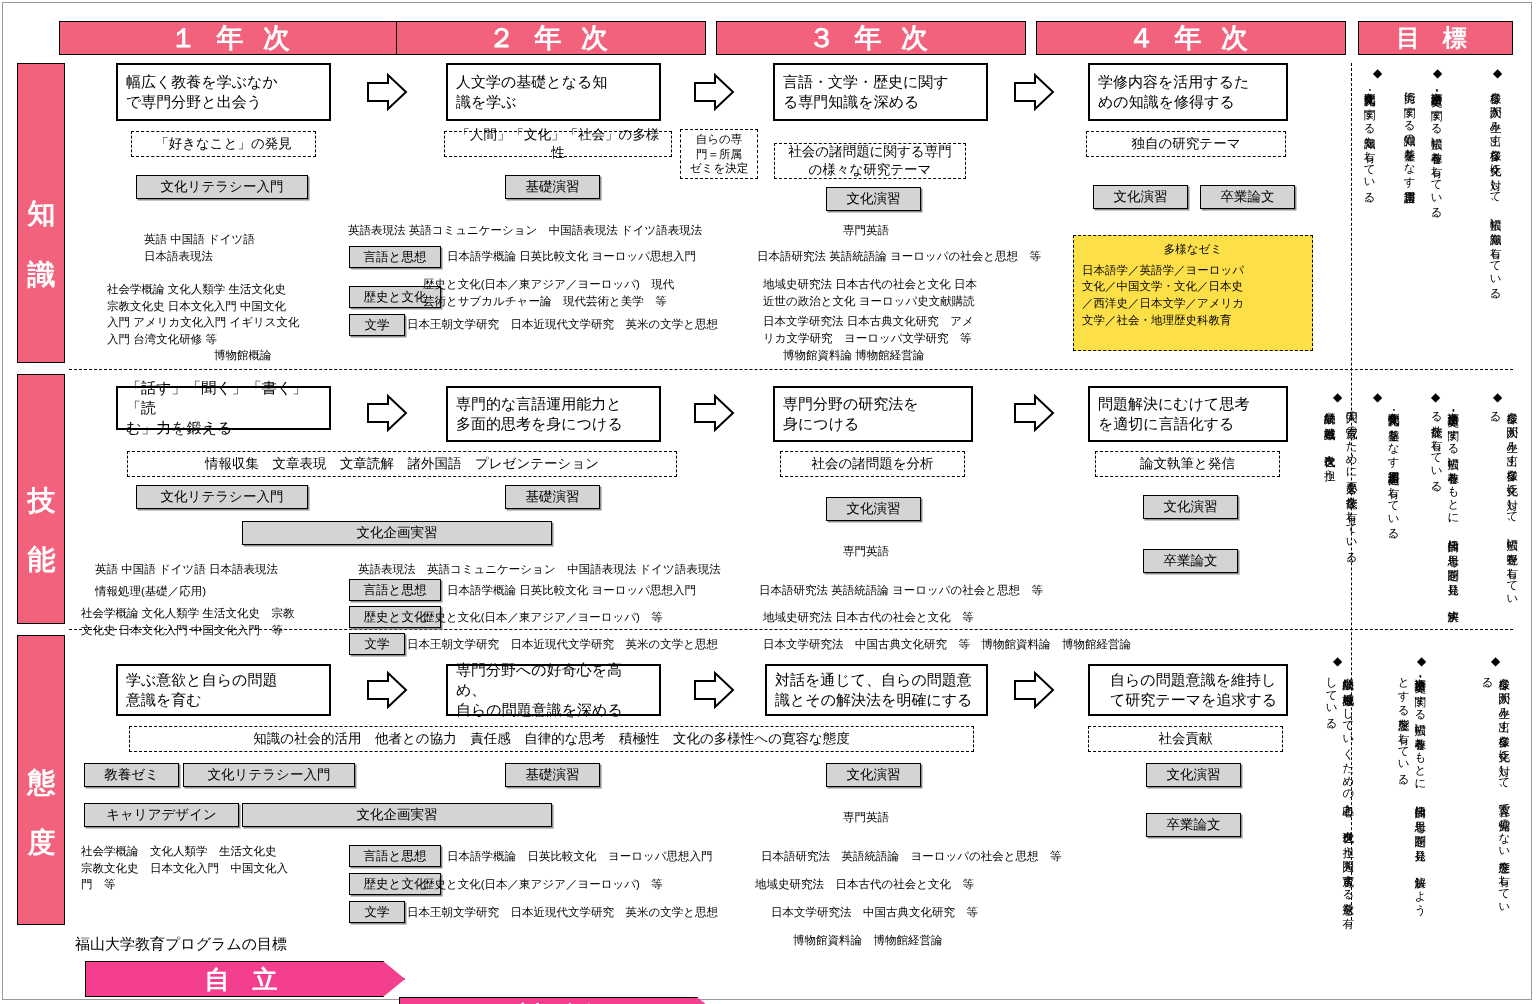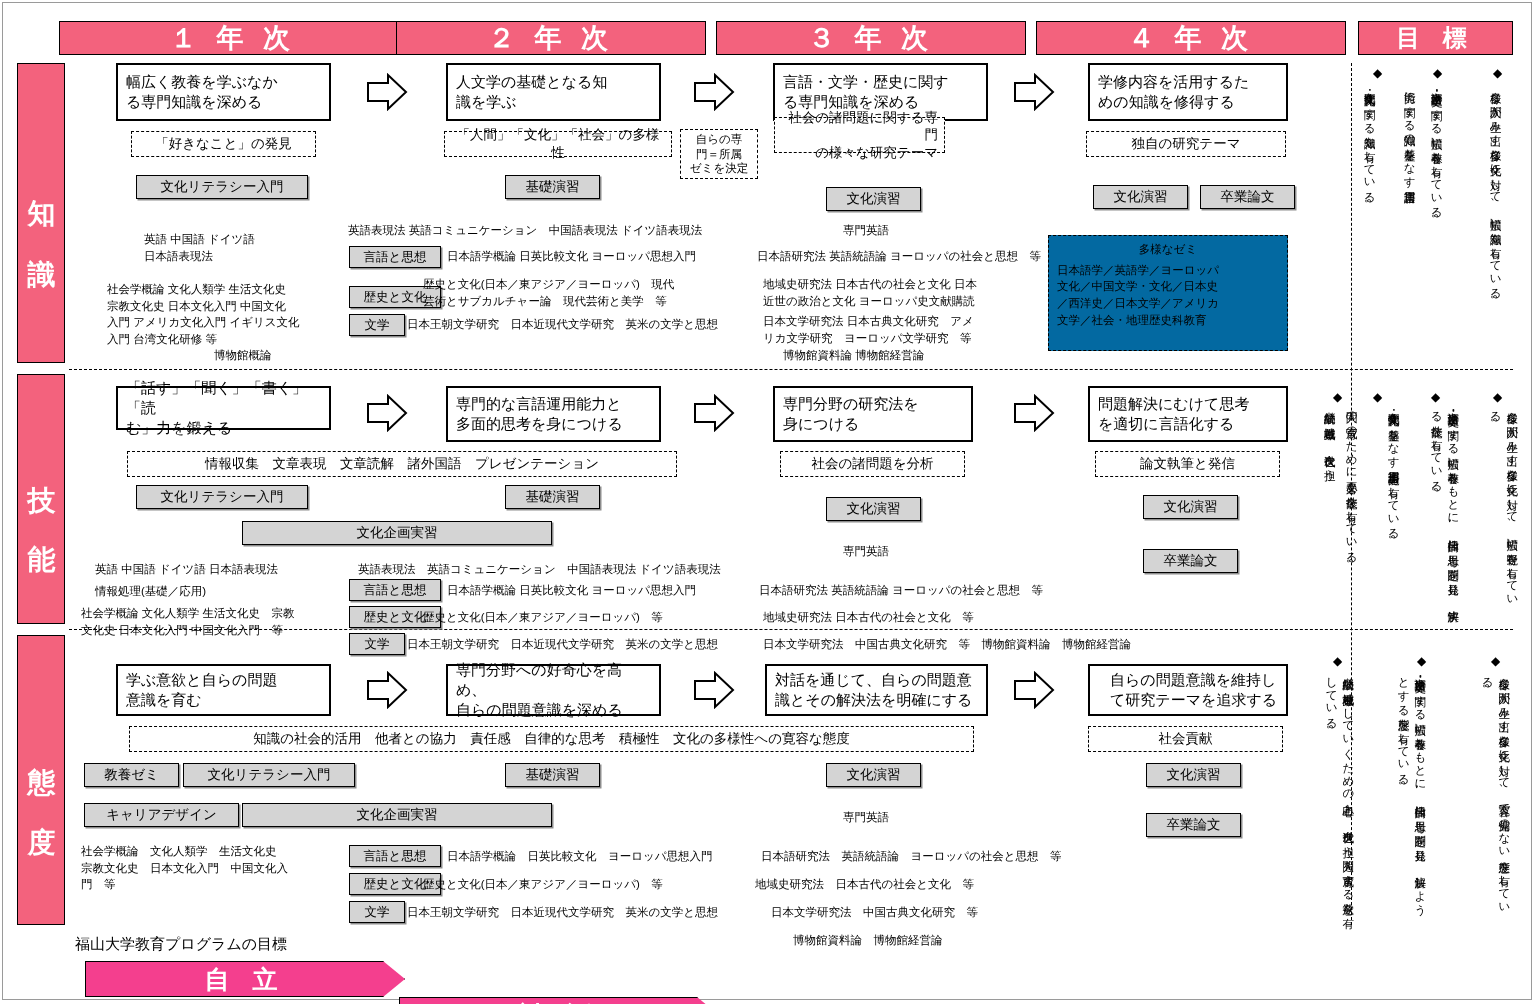--- a/index.html
+++ b/index.html
@@ -98,21 +98,21 @@
 
   <div class="abs rowlabel" style="left:14px;top:60px;width:48px;height:300px;">知 識</div>
   <div class="abs rowlabel" style="left:14px;top:371px;width:48px;height:250px;">技 能</div>
   <div class="abs rowlabel" style="left:14px;top:632px;width:48px;height:290px;">態 度</div>
 
   <div class="abs divider" style="left:66px;top:366px;width:1444px;"></div>
   <div class="abs divider" style="left:66px;top:626px;width:1444px;"></div>
   <div class="abs" style="left:1348px;top:60px;width:0;height:862px;border-left:1px dashed #000;"></div>
 
   <div class="abs stmt" style="left:113px;top:60px;width:215px;height:58px;white-space:pre-line;">幅広く教養を学ぶなか
-る専門知識を深める</div>
+で専門分野と出会う</div>
   <div class="abs stmt" style="left:443px;top:60px;width:215px;height:58px;white-space:pre-line;">人文学の基礎となる知
 識を学ぶ</div>
   <div class="abs stmt" style="left:770px;top:60px;width:215px;height:58px;white-space:pre-line;">言語・文学・歴史に関す
 る専門知識を深める</div>
   <div class="abs stmt" style="left:1085px;top:60px;width:200px;height:58px;white-space:pre-line;">学修内容を活用するた
 めの知識を修得する</div>
 
   <svg class="abs arrow" style="left:363px;top:70px;" viewBox="0 0 42 38">
       <polygon points="2,10 22,10 22,2 40,19 22,36 22,28 2,28" fill="#fff" stroke="#000" stroke-width="2"></polygon>
     </svg>
@@ -121,21 +121,21 @@
     </svg>
   <svg class="abs arrow" style="left:1010px;top:70px;" viewBox="0 0 42 38">
       <polygon points="2,10 22,10 22,2 40,19 22,36 22,28 2,28" fill="#fff" stroke="#000" stroke-width="2"></polygon>
     </svg>
 
   <div class="abs dashbox" style="left:128px;top:128px;width:185px;height:26px;">「好きなこと」の発見</div>
   <div class="abs dashbox" style="left:441px;top:128px;width:228px;height:26px;">「人間」「文化」「社会」の多様性</div>
   <div class="abs dashbox" style="left:677px;top:126px;width:78px;height:50px;white-space:pre-line;font-size:11.5px;font-family:Liberation Serif, serif;">自らの専
 門＝所属
 ゼミを決定</div>
-  <div class="abs dashbox" style="left:771px;top:114px;width:171px;height:36px;white-space:pre-line;text-align:right;">社会の諸問題に関する専門
+  <div class="abs dashbox" style="left:771px;top:140px;width:192px;height:36px;white-space:pre-line;">社会の諸問題に関する専門
 の様々な研究テーマ</div>
   <div class="abs dashbox" style="left:1083px;top:128px;width:200px;height:26px;">独自の研究テーマ</div>
 
   <div class="abs gbtn" style="left:133px;top:172px;width:172px;">文化リテラシー入門</div>
   <div class="abs gbtn" style="left:502px;top:172px;width:95px;">基礎演習</div>
   <div class="abs gbtn" style="left:823px;top:184px;width:95px;">文化演習</div>
   <div class="abs gbtn" style="left:1090px;top:182px;width:95px;">文化演習</div>
   <div class="abs gbtn" style="left:1197px;top:182px;width:95px;">卒業論文</div>
 
   <div class="abs txt" style="left:141px;top:228px;width:190px;">英語  中国語  ドイツ語
@@ -156,21 +156,21 @@
 
   <div class="abs txt" style="left:840px;top:219px;width:120px;">専門英語</div>
   <div class="abs txt" style="left:754px;top:245px;width:330px;">日本語研究法  英語統語論  ヨーロッパの社会と思想　等</div>
   <div class="abs txt" style="left:760px;top:273px;width:320px;">地域史研究法  日本古代の社会と文化  日本
 近世の政治と文化  ヨーロッパ史文献購読</div>
   <div class="abs txt" style="left:760px;top:310px;width:320px;">日本文学研究法  日本古典文化研究　アメ
 リカ文学研究　ヨーロッパ文学研究　等</div>
   <div class="abs txt" style="left:780px;top:344px;width:260px;">博物館資料論  博物館経営論</div>
   <div class="abs txt" style="left:211px;top:344px;width:200px;">博物館概論</div>
 
-  <div class="abs" style="left:1045px;top:232px;width:240px;height:116px;border:1.5px dashed #000;background:#0369a1;">
+  <div class="abs" style="left:1070px;top:232px;width:240px;height:116px;border:1.5px dashed #000;background:#fde047;">
     <div class="txtc" style="margin-top:5px;">多様なゼミ</div>
     <div class="txt" style="margin:4px 0 0 8px;">日本語学／英語学／ヨーロッパ
 文化／中国文学・文化／日本史
 ／西洋史／日本文学／アメリカ
 文学／社会・地理歴史科教育</div>
   </div>
 
   <div class="abs diamond" style="left:1370px;top:64px;">◆</div>
   <div class="abs diamond" style="left:1430px;top:64px;">◆</div>
   <div class="abs diamond" style="left:1490px;top:64px;">◆</div>

